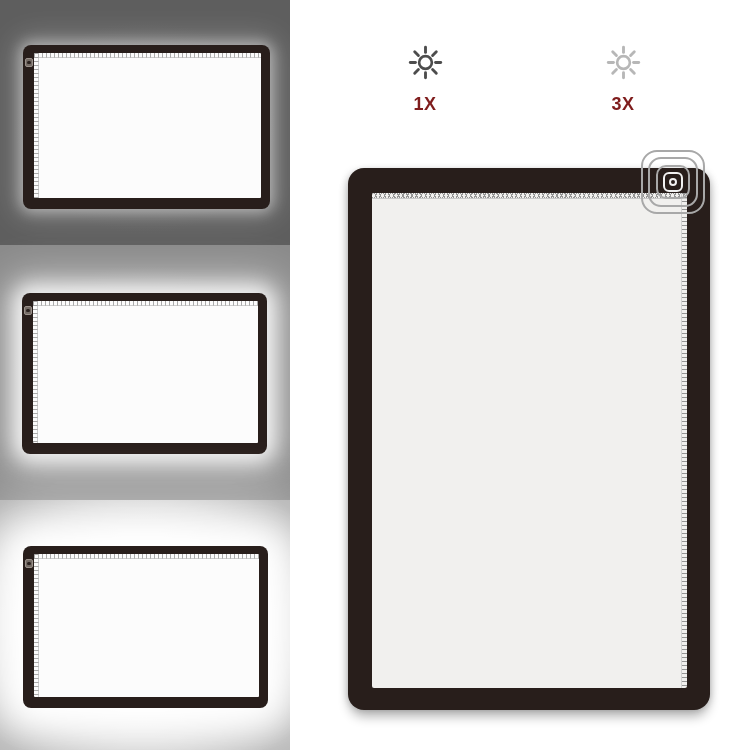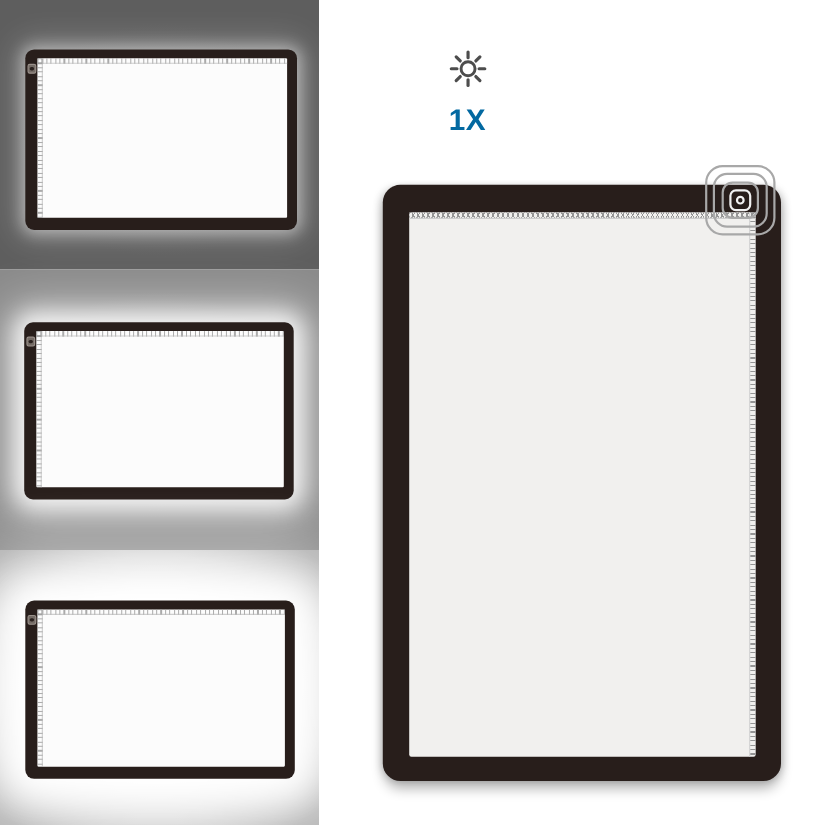--- a/index.html
+++ b/index.html
@@ -36,21 +36,21 @@
   .btn-s { position: absolute; left: 2px; top: 13px; width: 8px; height: 9px;
            background: #746b65; border: 1px solid #99908a; border-radius: 2px; }
   .btn-s::after { content: ""; position: absolute; left: 1px; top: 1.5px;
                   width: 3.5px; height: 3.5px; border-radius: 50%; background: #2a211e; }
 
   
   .brightness-row { position: absolute; left: 383px; top: 44px; width: 282px;
                     display: flex; justify-content: space-between; }
   .level { width: 84px; display: flex; flex-direction: column; align-items: center; gap: 13px; }
   .sun { width: 37px; height: 37px; }
-  .xlabel { font-size: 27px; font-weight: 700; color: #0369a1; letter-spacing: 0.5px; }
+  .xlabel { font-size: 18px; font-weight: 700; color: #7f1d1d; letter-spacing: 0.5px; }
 
   
   .main-pad { position: absolute; left: 348px; top: 168px; width: 362px; height: 542px;
               background: #281e1b; border-radius: 16px;
               box-shadow: 0 8px 12px -2px rgba(0,0,0,.32),
                           4px 0 9px -4px rgba(0,0,0,.22),
                           -4px 0 9px -4px rgba(0,0,0,.22); }
   .screen-m { position: absolute; left: 24px; top: 25px; right: 23px; bottom: 22px;
               background: #f1f0ee; border-radius: 2px; }
   .ruler-top-m { position: absolute; top: 0; left: 0; right: 0; height: 6px;
@@ -115,20 +115,34 @@
         <line x1="18" y1="27.8" x2="18" y2="32.8" stroke-width="2.8"></line>
         <line x1="3.2" y1="18" x2="8.2" y2="18" stroke-width="2.8"></line>
         <line x1="27.8" y1="18" x2="32.8" y2="18" stroke-width="2.8"></line>
         <line x1="7.5" y1="7.5" x2="11.1" y2="11.1" stroke-width="2.8"></line>
         <line x1="24.9" y1="24.9" x2="28.5" y2="28.5" stroke-width="2.8"></line>
         <line x1="28.5" y1="7.5" x2="24.9" y2="11.1" stroke-width="2.8"></line>
         <line x1="11.1" y1="24.9" x2="7.5" y2="28.5" stroke-width="2.8"></line>
       </svg>
       <div class="xlabel">1X</div>
     </div>
+    <div class="level">
+      <svg class="sun" viewBox="0 0 36 36" fill="none" stroke-linecap="round" stroke="#b7b7b7">
+        <circle cx="18" cy="18" r="6.2" fill="none" stroke-width="2.6"></circle>
+        <line x1="18" y1="3.2" x2="18" y2="8.2" stroke-width="2.8"></line>
+        <line x1="18" y1="27.8" x2="18" y2="32.8" stroke-width="2.8"></line>
+        <line x1="3.2" y1="18" x2="8.2" y2="18" stroke-width="2.8"></line>
+        <line x1="27.8" y1="18" x2="32.8" y2="18" stroke-width="2.8"></line>
+        <line x1="7.5" y1="7.5" x2="11.1" y2="11.1" stroke-width="2.8"></line>
+        <line x1="24.9" y1="24.9" x2="28.5" y2="28.5" stroke-width="2.8"></line>
+        <line x1="28.5" y1="7.5" x2="24.9" y2="11.1" stroke-width="2.8"></line>
+        <line x1="11.1" y1="24.9" x2="7.5" y2="28.5" stroke-width="2.8"></line>
+      </svg>
+      <div class="xlabel">3X</div>
+    </div>
   </div>
 
   <div class="main-pad">
     <div class="screen-m">
       <div class="ruler-top-m"></div>
       <div class="ruler-right-m"></div>
     </div>
     <span class="ring r3"></span>
     <span class="ring r2"></span>
     <span class="ring r1"></span>

